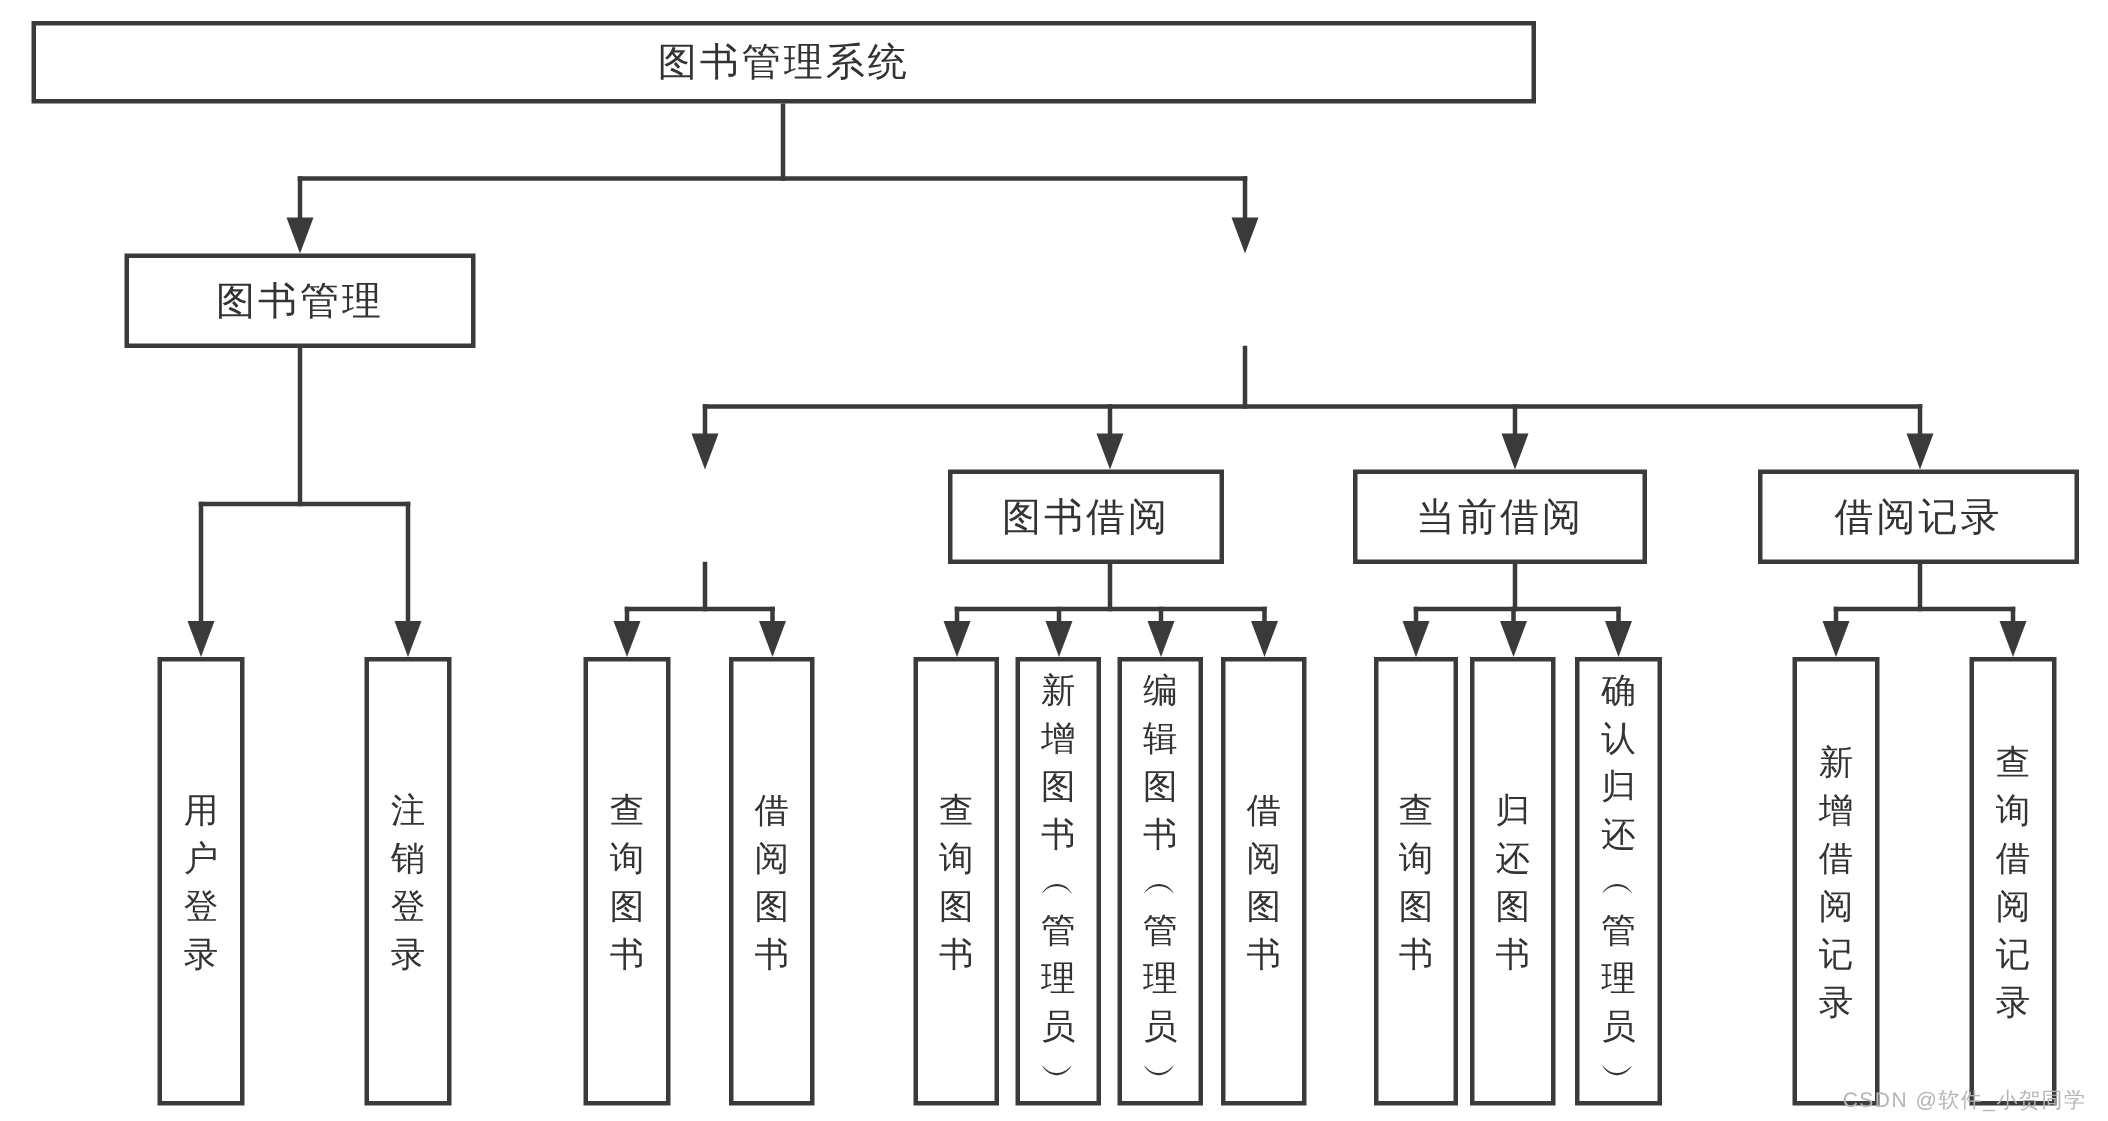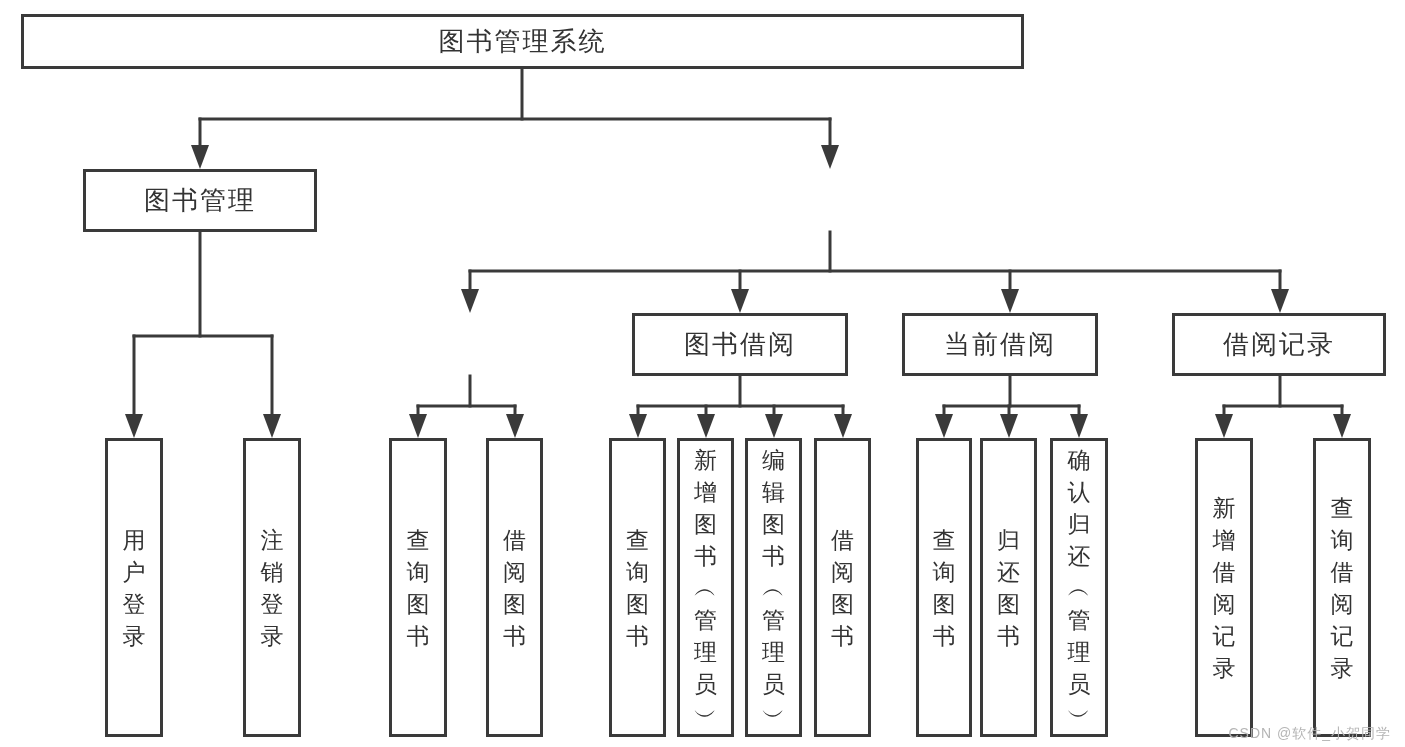--- a/index.html
+++ b/index.html
@@ -91,21 +91,21 @@
     </svg>
 
   <div class="hbox" style="left:21px;top:14px;width:1003px;height:55px">
     <span class="label">图书管理系统</span>
   </div>
 
   <div class="hbox" style="left:83px;top:169px;width:234px;height:63px">
     <span class="label">图书管理</span>
   </div>
 
-  <div class="hbox" style="left:632px;top:313px;width:216px;height:63px">
+  <div class="hbox" style="left:632px;top:313px;width:184px;height:63px">
     <span class="label">图书借阅</span>
   </div>
   <div class="hbox" style="left:902px;top:313px;width:196px;height:63px">
     <span class="label">当前借阅</span>
   </div>
   <div class="hbox" style="left:1172px;top:313px;width:214px;height:63px">
     <span class="label">借阅记录</span>
   </div>
 
   <div class="vbox" style="left:105px;top:438px;width:58px;height:299px">

